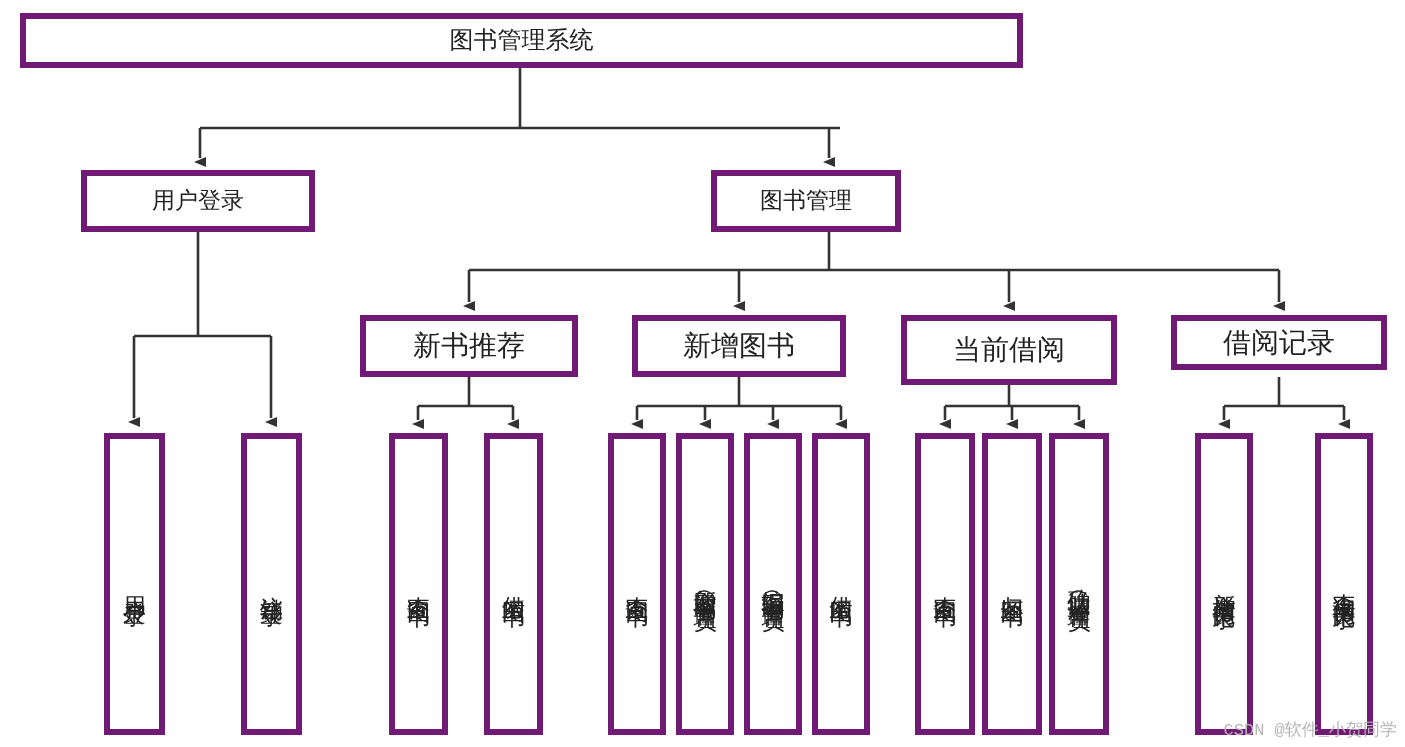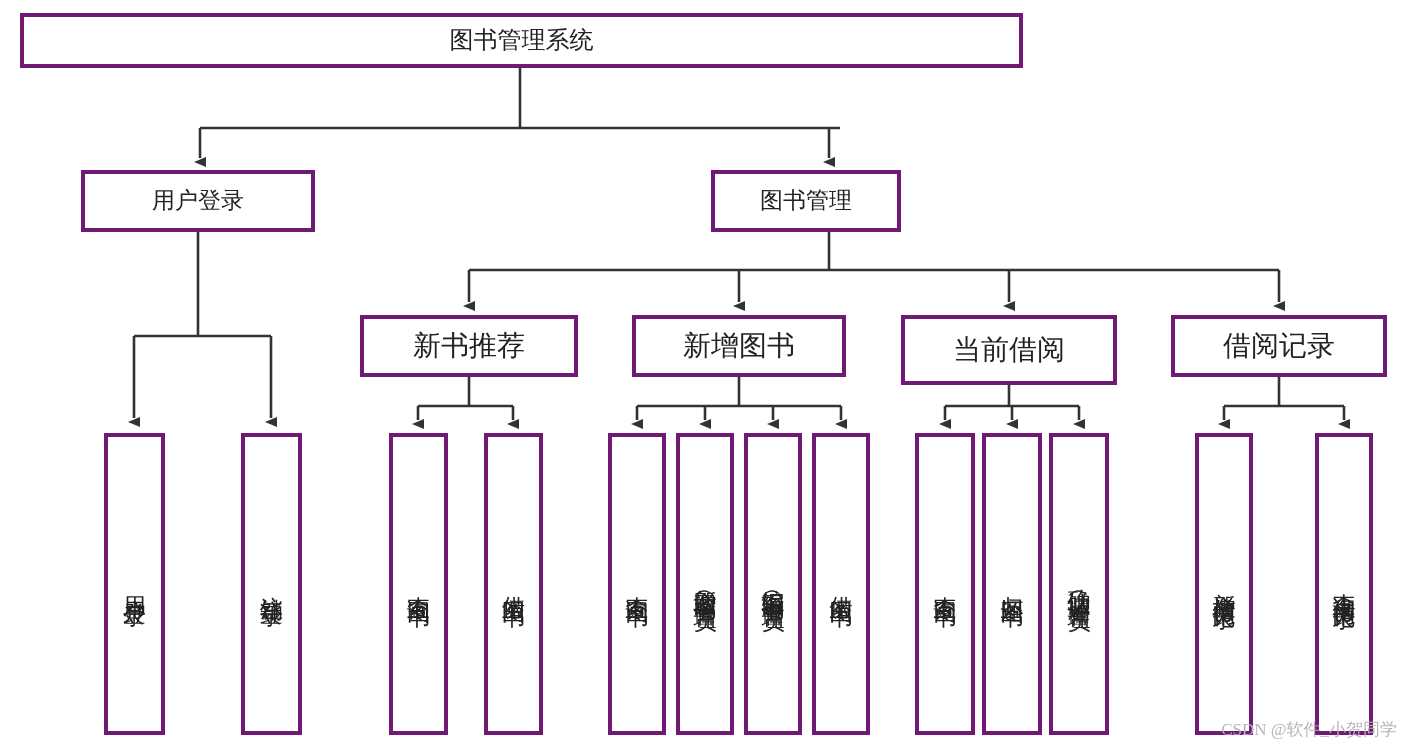--- a/index.html
+++ b/index.html
@@ -23,21 +23,21 @@
     position: absolute;
     left: 0;
     top: 0;
     width: 1405px;
     height: 747px;
   }
   .node-box {
     position: absolute;
     box-sizing: border-box;
     background: #ffffff;
-    border: 4px solid #701a75;
+    border: 6px solid #701a75;
     display: flex;
     align-items: center;
     justify-content: center;
     overflow: hidden;
   }
   .node-label {
     color: #222222;
     font-family: "Liberation Sans", sans-serif;
     line-height: 1.18;
     white-space: nowrap;
@@ -54,21 +54,21 @@
     line-height: 1.0;
     white-space: normal;
     text-align: center;
   }
   #watermark {
     position: absolute;
     right: 8px;
     bottom: 6px;
     font-size: 17px;
     color: #b6b6b6;
-    font-family: Liberation Serif, serif;
+    font-family: Liberation Mono, monospace;
     white-space: nowrap;
     user-select: none;
     pointer-events: none;
   }
 </style>
 </head>
 <body>
 
 <div id="diagram-root">
 
@@ -148,21 +148,21 @@
 
   <div class="node-box lvl2" style="left:360px; top:315px; width:218px; height:62px;">
     <span class="node-label">新书推荐</span>
   </div>
   <div class="node-box lvl2" style="left:632px; top:315px; width:214px; height:62px;">
     <span class="node-label">新增图书</span>
   </div>
   <div class="node-box lvl2" style="left:901px; top:315px; width:216px; height:70px;">
     <span class="node-label">当前借阅</span>
   </div>
-  <div class="node-box lvl2" style="left:1171px; top:315px; width:216px; height:62px;">
+  <div class="node-box lvl2" style="left:1171px; top:315px; width:216px; height:55px;">
     <span class="node-label">借阅记录</span>
   </div>
 
   <div class="node-box leaf" style="left:104px; top:433px; width:61px; height:302px;">
     <span class="node-label">用户登录</span>
   </div>
   <div class="node-box leaf" style="left:241px; top:433px; width:61px; height:302px;">
     <span class="node-label">注销登录</span>
   </div>
 

